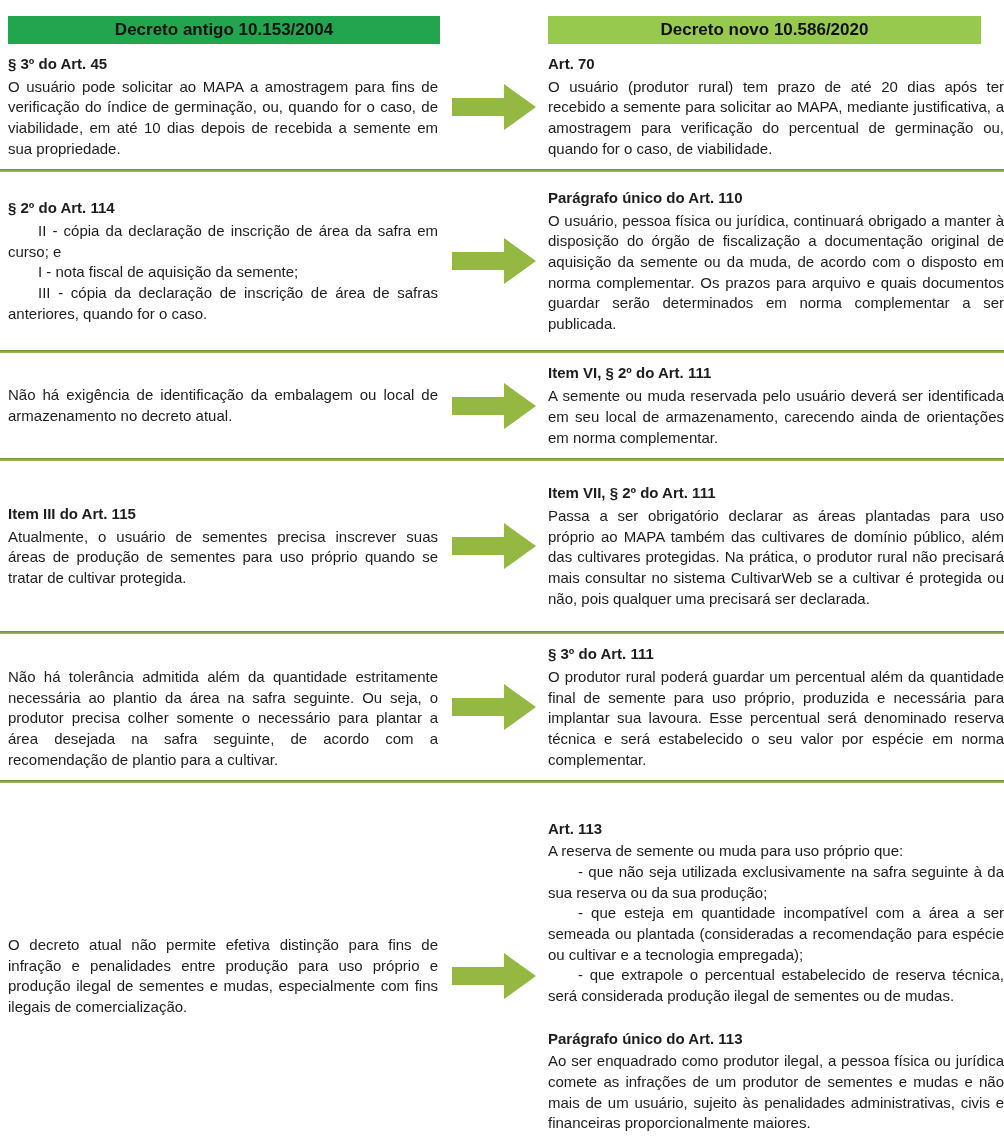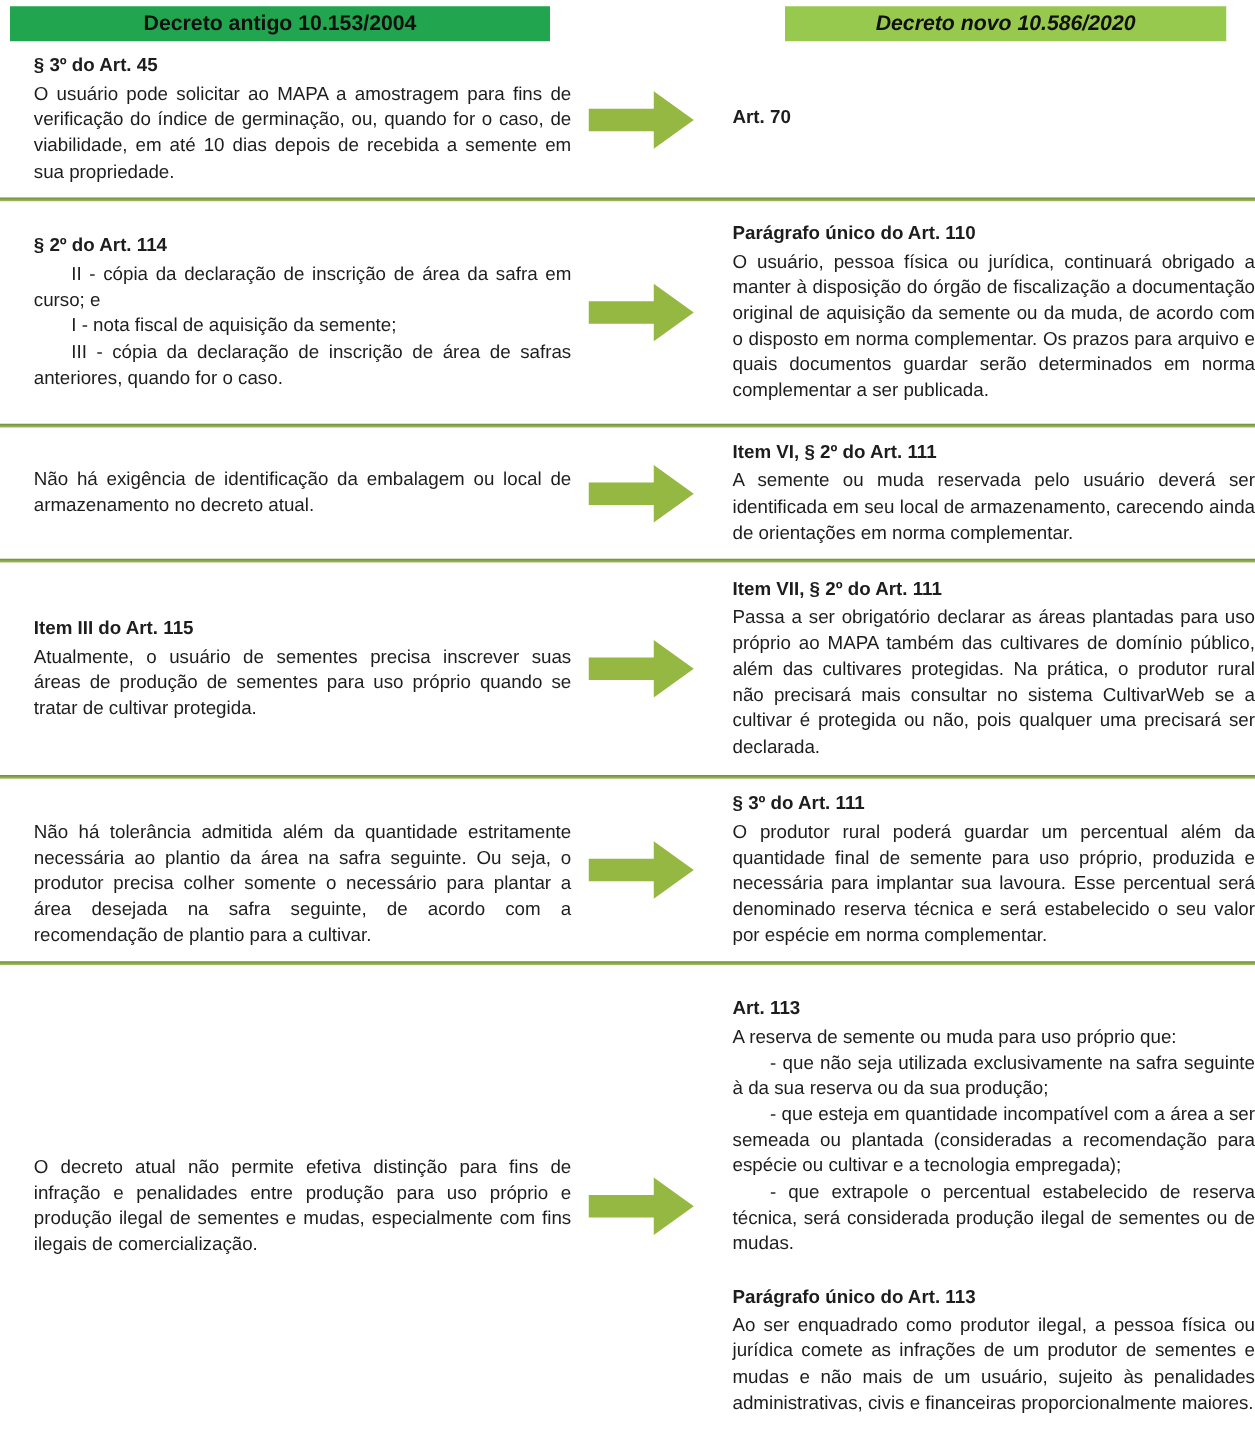--- a/index.html
+++ b/index.html
@@ -4,39 +4,39 @@
 <style>
   html,body{margin:0;padding:0;background:#ffffff;}
   body{
     width:1004px;
     font-family:"Liberation Sans","DejaVu Sans",sans-serif;
     color:#1d1d1d;
     -webkit-font-smoothing:antialiased;
   }
   .page{width:1004px;}
   
-  .header-row{display:flex;margin-top:5px;gap:40px;}
+  .header-row{display:flex;margin-top:16px;}
   .hcol-left{width:440px;box-sizing:border-box;padding-left:8px;}
   .hcol-mid{width:108px;}
-  .hcol-right{flex:1;box-sizing:border-box;padding-right:23px;font-style:italic;}
+  .hcol-right{flex:1;box-sizing:border-box;padding-right:23px;}
   .header-bar{
     height:28px;line-height:28px;text-align:center;
     font-size:17px;font-weight:bold;color:#111111;
   }
   .header-bar.old{background:var(--old-header-bg,#21a54e);}
   .header-bar.new{background:var(--new-header-bg,#97c94f);}
   
   .row{display:flex;align-items:center;box-sizing:border-box;padding:10px 0;}
   .row-0{min-height:118px;}
   .row-1{min-height:178px;}
   .row-2{min-height:98px;}
   .row-3{min-height:170px;}
   .row-4{min-height:136px;align-items:flex-end;}
   .row-5{min-height:386px;}
-  .cell{box-sizing:border-box;font-size:15px;line-height:1.38;margin-left:19px;}
+  .cell{box-sizing:border-box;font-size:15px;line-height:1.38;}
   .col-left{width:440px;padding-left:8px;padding-right:2px;}
   .col-mid{width:108px;display:flex;align-items:center;justify-content:center;align-self:center;}
   .col-right{flex:1;}
   .block + .block{margin-top:22px;}
   .block h3{
     margin:0 0 2px 0;font-size:15px;font-weight:bold;color:#1d1d1d;
   }
   .block p{margin:0;text-align:justify;}
   .block p.indent{text-indent:30px;}
   .divider{
@@ -67,20 +67,21 @@
           </div>
         </div>
         <div class="col-mid arrow-icon">
           <svg width="92" height="58" viewBox="0 0 92 58" aria-hidden="true">
             <polygon points="4,20 56,20 56,6 88,29 56,52 56,38 4,38" fill="var(--arrow)"></polygon>
           </svg>
         </div>
         <div class="cell col-right">
           <div class="block">
             <h3>Art. 70</h3>
+            <p>O usuário (produtor rural) tem prazo de até 20 dias após ter recebido a semente para solicitar ao MAPA, mediante justificativa, a amostragem para verificação do percentual de germinação ou, quando for o caso, de viabilidade.</p>
           </div>
         </div>
       </div>
       <div class="divider"></div>
       <div class="row row-1">
         <div class="cell col-left">
           <div class="block">
             <h3>§ 2º do Art. 114</h3>
             <p class="indent">II - cópia da declaração de inscrição de área da safra em curso; e</p>
             <p class="indent">I - nota fiscal de aquisição da semente;</p>

